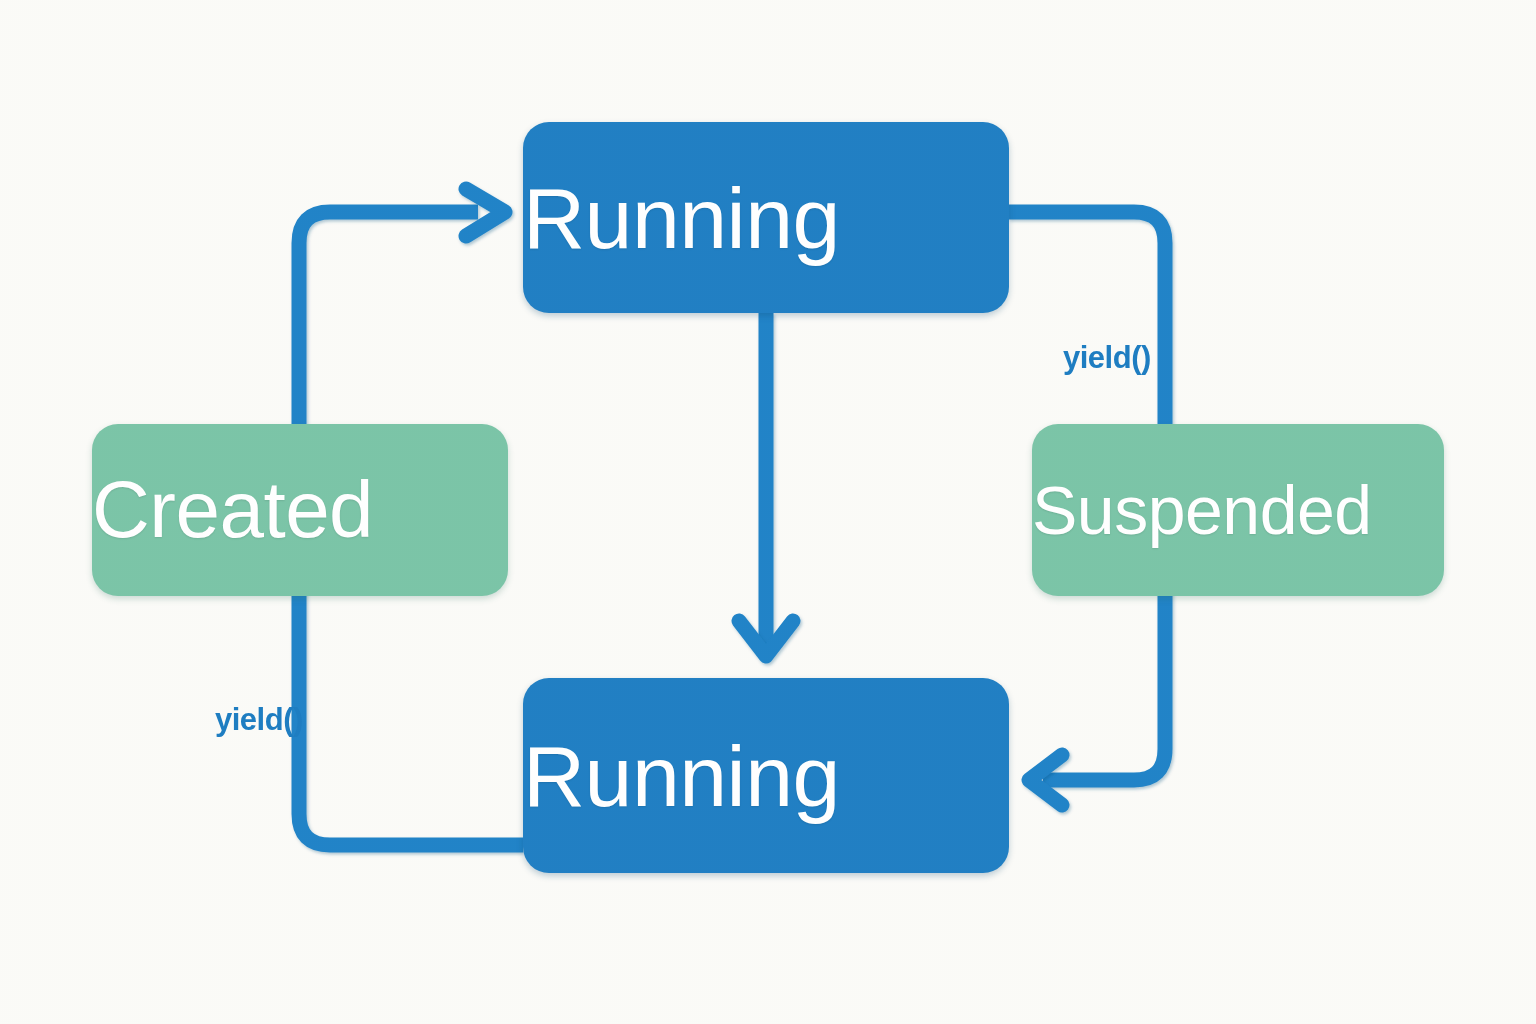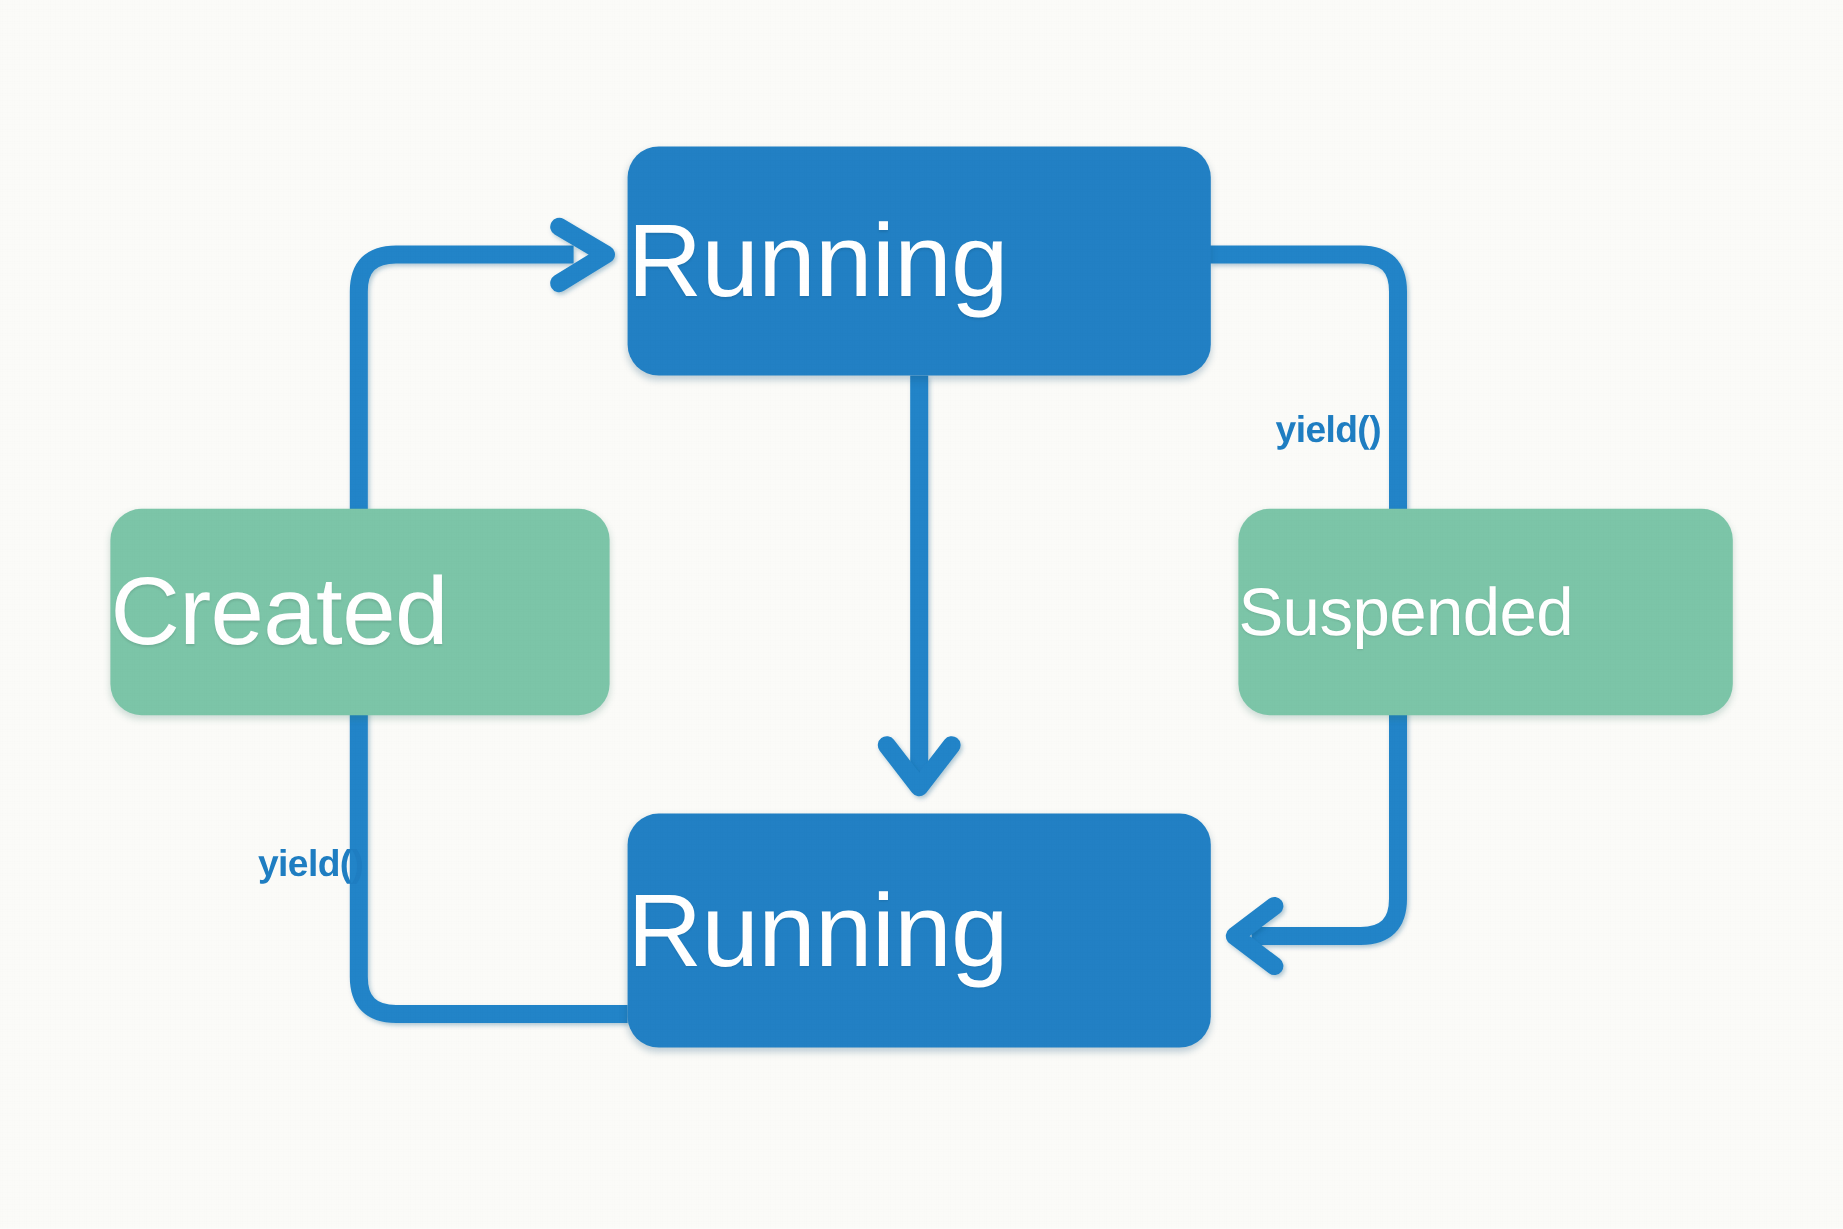--- a/index.html
+++ b/index.html
@@ -95,21 +95,21 @@
   <div class="node" style="left:523px; top:122px; width:486px; height:191px; background:#2280c4; font-size:86px;
               box-shadow: 0 3px 6px rgba(10,70,110,0.25);">
     <span class="node-label">Running</span>
   </div>
 
   <div class="node" style="left:92px; top:424px; width:416px; height:172px; background:#7cc5a8; font-size:80px;
               box-shadow: 0 3px 6px rgba(40,110,90,0.22);">
     <span class="node-label">Created</span>
   </div>
 
-  <div class="node" style="left:1032px; top:424px; width:412px; height:172px; background:#7cc5a8; font-size:56px;
+  <div class="node" style="left:1032px; top:424px; width:412px; height:172px; background:#7cc5a8; font-size:68px;
               box-shadow: 0 3px 6px rgba(40,110,90,0.22);">
     <span class="node-label">Suspended</span>
   </div>
 
   <div class="node" style="left:523px; top:678px; width:486px; height:195px; background:#2280c4; font-size:86px;
               box-shadow: 0 3px 6px rgba(10,70,110,0.25);">
     <span class="node-label">Running</span>
   </div>
 
   <div class="edge-label" style="left:1063px; top:340px; color:#1f7ec2;">

